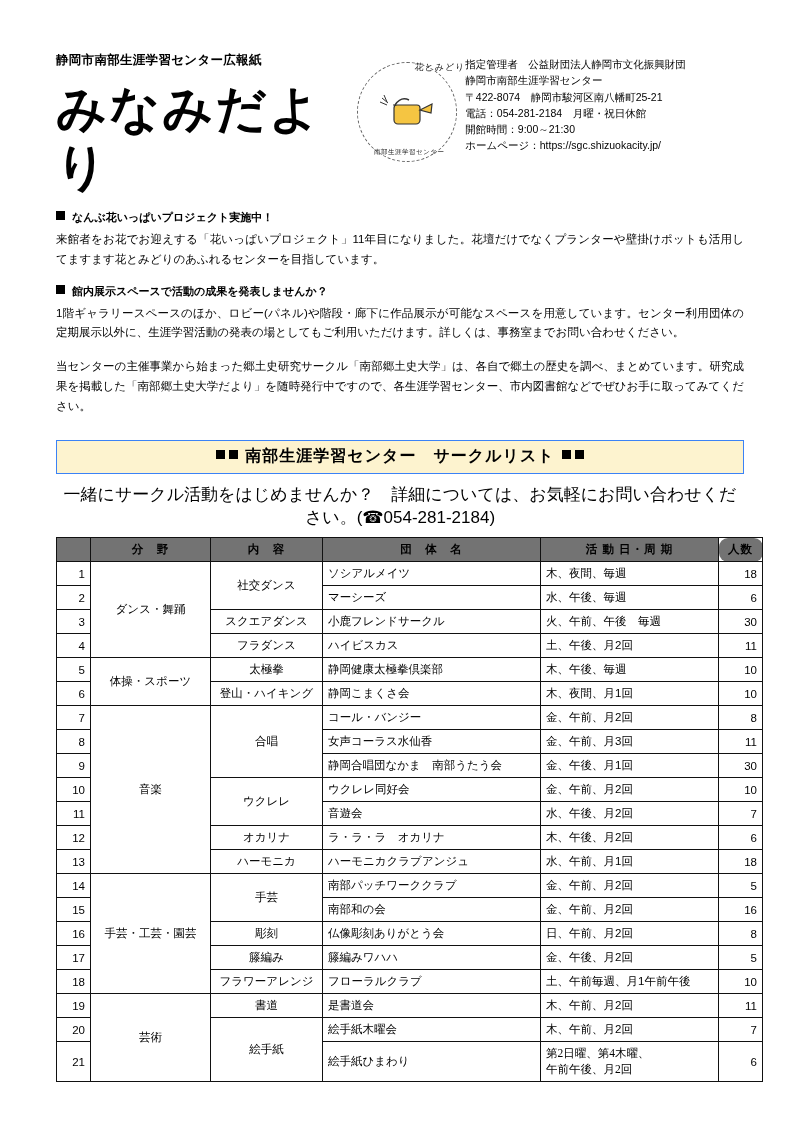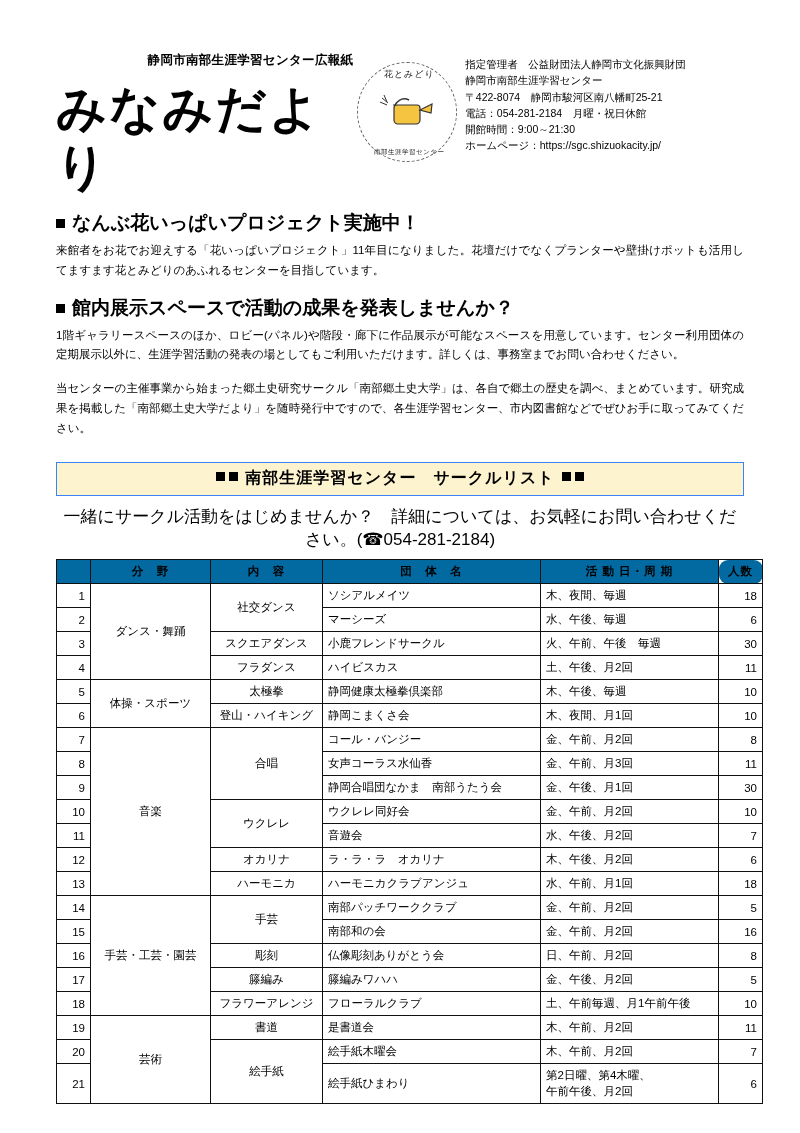--- a/index.html
+++ b/index.html
@@ -30,21 +30,20 @@
     justify-content: space-between;
   }
   .masthead-left {
     width: 320px;
   }
   .pub-small {
     font-size: 12.5px;
     font-weight: bold;
     letter-spacing: 0.3px;
     margin-bottom: 12px;
-    text-align: right;
   }
   .pub-title {
     font-size: 50px;
     font-weight: bold;
     letter-spacing: 2px;
     line-height: 1.15;
     margin-top: 6px;
   }
   .masthead-logo {
     width: 112px;
@@ -59,22 +58,22 @@
     top: 2px;
     width: 100px;
     height: 100px;
     border: 1px dashed #666;
     border-radius: 50%;
     box-sizing: border-box;
   }
   .logo-top-text {
     position: absolute;
     width: 100%;
-    top: 8px;
-    text-align: center;
+    top: 1px;
+    text-align: right;
     font-size: 9px;
     letter-spacing: 1px;
     color: #222;
   }
   .logo-bottom-text {
     position: absolute;
     width: 100%;
     bottom: 7px;
     text-align: center;
     font-size: 6.5px;
@@ -94,21 +93,21 @@
     padding-top: 4px;
     width: 300px;
   }
   .masthead-right div { white-space: nowrap; }
 
   
   .section {
     margin-top: 14px;
   }
   .sec-head {
-    font-size: 19px;
+    font-size: 11px;
     font-weight: bold;
     margin-bottom: 5px;
   }
   .sec-head .bullet {
     display: inline-block;
     width: 9px;
     height: 9px;
     background: #000;
     margin-right: 7px;
     vertical-align: 1px;
@@ -150,33 +149,33 @@
     table-layout: fixed;
     font-size: 11.5px;
   }
   table.circles th, table.circles td {
     border: 1px solid #111;
     padding: 4px 5px;
     height: 22px;
     box-sizing: border-box;
   }
   table.circles thead th {
-    background: #0369a1;
+    background: #737373;
     text-align: center;
     font-weight: bold;
     letter-spacing: 1px;
     height: 24px;
   }
   .col-no    { width: 34px; text-align: right; }
   .col-field { width: 120px; text-align: center; }
   .col-cont  { width: 112px; text-align: center; }
   .col-name  { width: 218px; text-align: left; padding-left: 8px; }
   .col-day   { width: 178px; text-align: left; padding-left: 10px; }
   .col-num   { width: 44px; text-align: right; padding-right: 8px; border-radius: 9px; }
-  td.col-day.two-line { line-height: 1.35; }
+  td.col-day.two-line { line-height: 1.35; font-family: Liberation Serif, serif; }
   tr.tall td { height: 40px; }
 </style>
 </head>
 <body>
 
 <div class="page">
 
   <div class="masthead">
 
     <div class="masthead-left">

